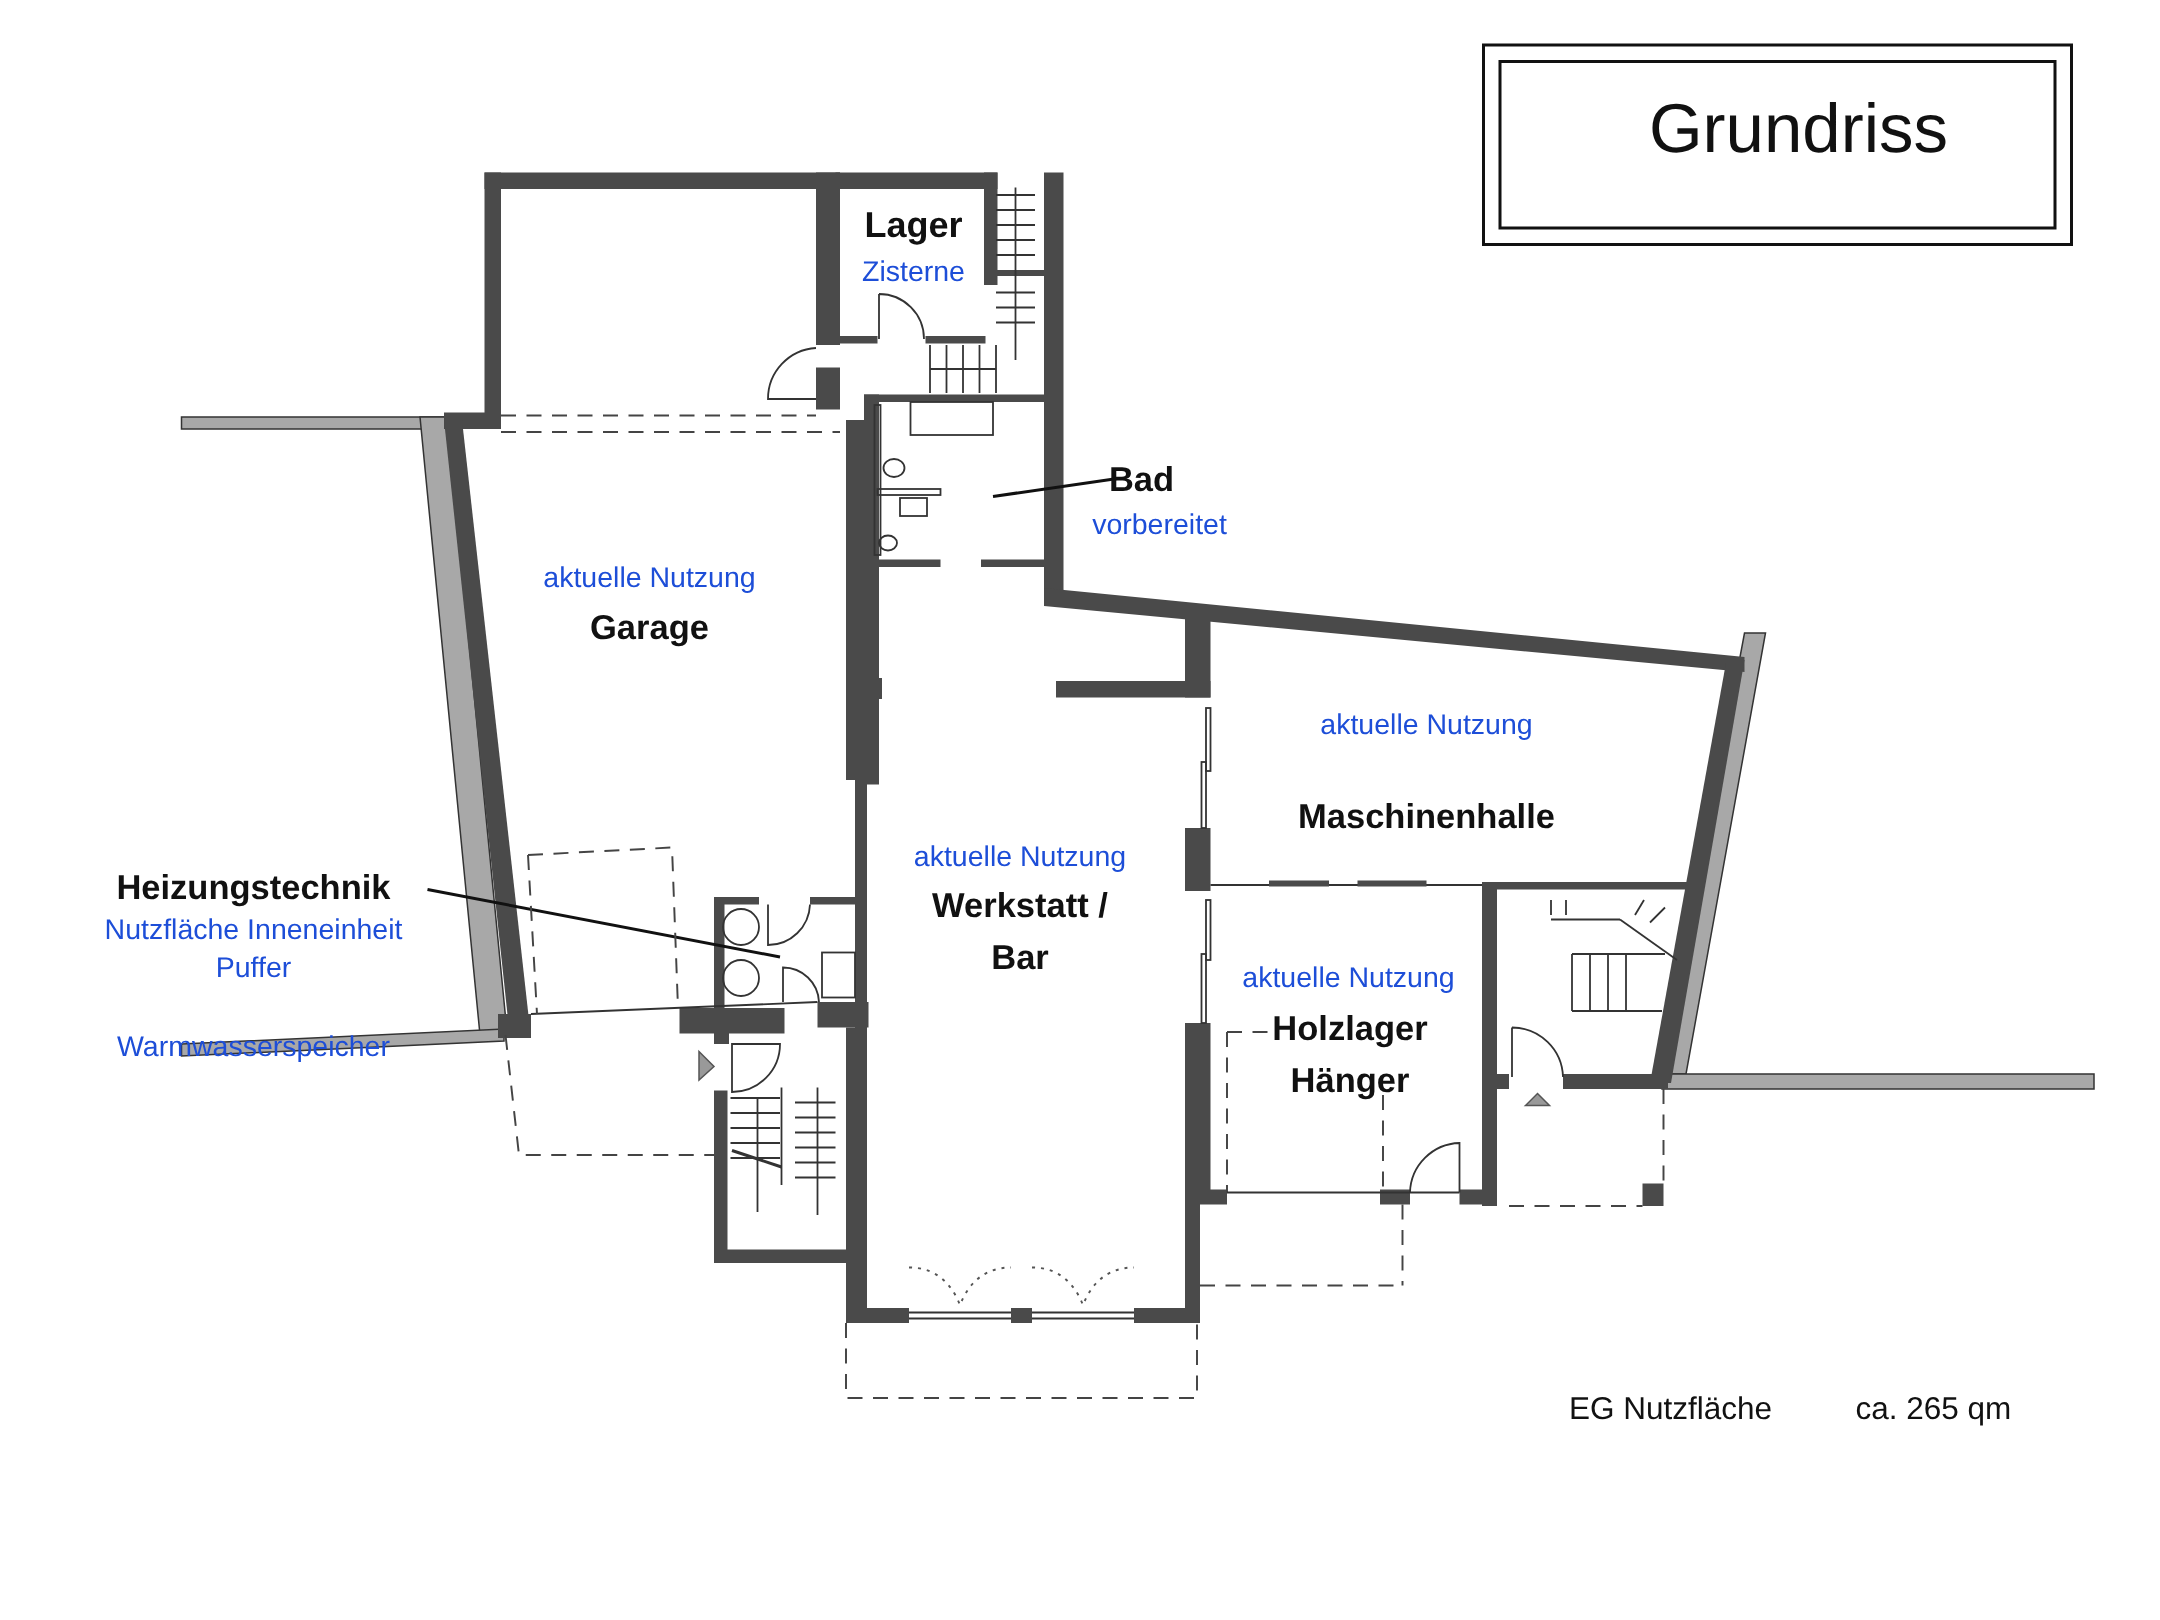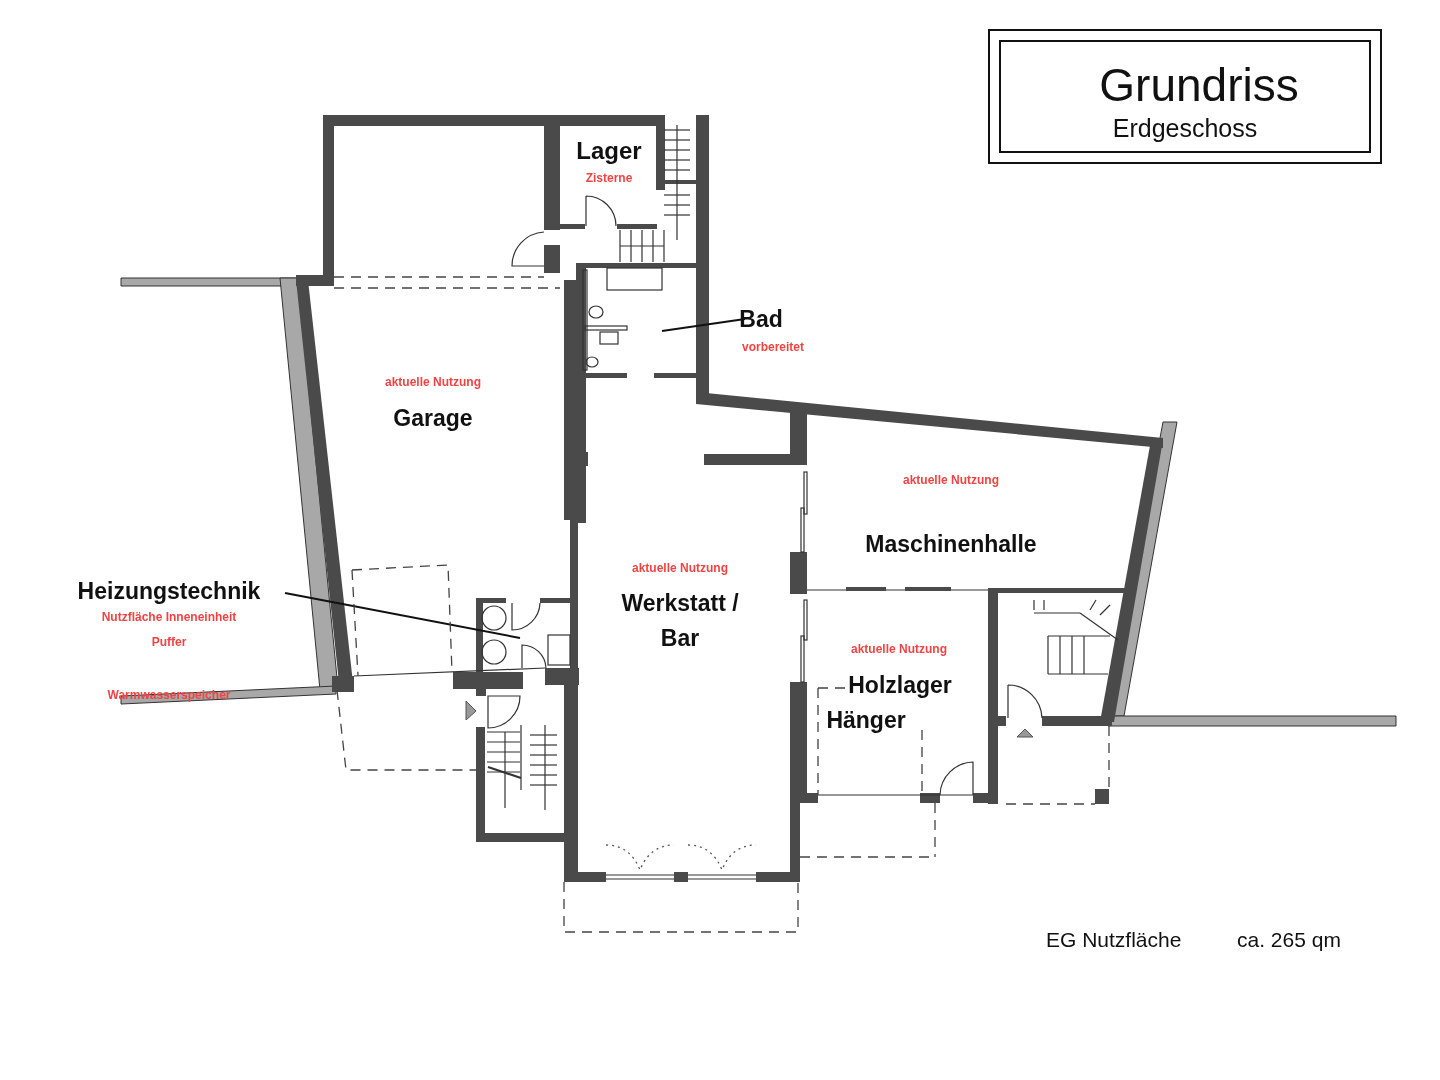--- a/index.html
+++ b/index.html
@@ -4,21 +4,21 @@
 <style>
   html, body { margin:0; padding:0; background:#ffffff; }
   body { width:1440px; height:1080px; position:relative; overflow:hidden; font-family:"Liberation Sans", sans-serif; color:#111; }
   svg.plan { position:absolute; left:0; top:0; width:1440px; height:1080px; }
   .wall { fill:#4a4a4a; }
   .ext { fill:#a8a8a8; stroke:#333; stroke-width:1; }
   .thin { stroke:#333; stroke-width:1.2; fill:none; }
   .dash { stroke:#444; stroke-width:1.3; fill:none; stroke-dasharray:10 7; }
   .dot { stroke:#555; stroke-width:1.3; fill:none; stroke-dasharray:2 4; }
   .lbl { position:absolute; text-align:center; white-space:nowrap; }
-  .small { font-size:12px; color:#ef4444;font-weight:bold; }
+  .small { font-size:19px; color:#1d4ed8; }
   .big { font-size:23px; font-weight:bold; color:#111; }
   .title-box { position:absolute; left:988px; top:29px; width:394px; height:135px; border:2px solid #111; box-sizing:border-box; }
   .title-inner { position:absolute; left:9px; top:9px; right:9px; bottom:9px; border:2px solid #111; text-align:center; }
   .title-main { font-size:46px; line-height:46px; margin-top:20px; color:#111;margin-left:28px; }
   .title-sub { font-size:25px; color:#111; margin-top:6px; }
   .area { position:absolute; top:928px; font-size:21px; color:#111; }
 </style>
 </head>
 <body>
 
@@ -203,21 +203,20 @@
     <line class="thin" x1="688" y1="879" x2="756" y2="879"></line>
     <path class="dot" d="M606,845 Q630,845 640,870 Q650,845 674,845"></path>
     <path class="dot" d="M688,845 Q712,845 722,870 Q732,845 756,845"></path>
     <path class="dash" d="M564,882 L564,932 L798,932 L798,882"></path>
   </g>
 </svg>
 
 <div class="title-box">
   <div class="title-inner">
     <div class="title-main">Grundriss</div>
-    <div class="title-sub">Erdgeschoss</div>
   </div>
 </div>
 
 <div class="lbl big" style="left:572px;top:137px;width:74px;font-size:24px;">Lager</div>
 <div class="lbl small" style="left:566px;top:171px;width:86px;">Zisterne</div>
 
 <div class="lbl big" style="left:736px;top:306px;width:50px;text-align:center;">Bad</div>
 <div class="lbl small" style="left:726px;top:340px;width:94px;">vorbereitet</div>
 
 <div class="lbl small" style="left:343px;top:375px;width:180px;">aktuelle Nutzung</div>
@@ -225,21 +224,21 @@
 
 <div class="lbl small" style="left:860px;top:473px;width:182px;">aktuelle Nutzung</div>
 <div class="lbl big" style="left:840px;top:503px;width:222px;margin-top:28px;">Maschinenhalle</div>
 
 <div class="lbl small" style="left:589px;top:561px;width:182px;">aktuelle Nutzung</div>
 <div class="lbl big" style="left:590px;top:590px;width:180px;">Werkstatt /</div>
 <div class="lbl big" style="left:590px;top:625px;width:180px;">Bar</div>
 
 <div class="lbl small" style="left:808px;top:642px;width:182px;">aktuelle Nutzung</div>
 <div class="lbl big" style="left:810px;top:672px;width:180px;">Holzlager</div>
-<div class="lbl big" style="left:776px;top:707px;width:180px;text-align:center;">Hänger</div>
+<div class="lbl big" style="left:810px;top:707px;width:180px;text-align:center;">Hänger</div>
 
 <div class="lbl big" style="left:54px;top:578px;width:230px;">Heizungstechnik</div>
 <div class="lbl small" style="left:44px;top:610px;width:250px;">Nutzfläche Inneneinheit</div>
 <div class="lbl small" style="left:44px;top:635px;width:250px;">Puffer</div>
 <div class="lbl small" style="left:44px;top:660px;width:250px;margin-top:28px;">Warmwasserspeicher</div>
 
 <div class="area" style="left:1046px;">EG Nutzfläche</div>
 <div class="area" style="left:1237px;">ca. 265 qm</div>
 
 </body></html>

